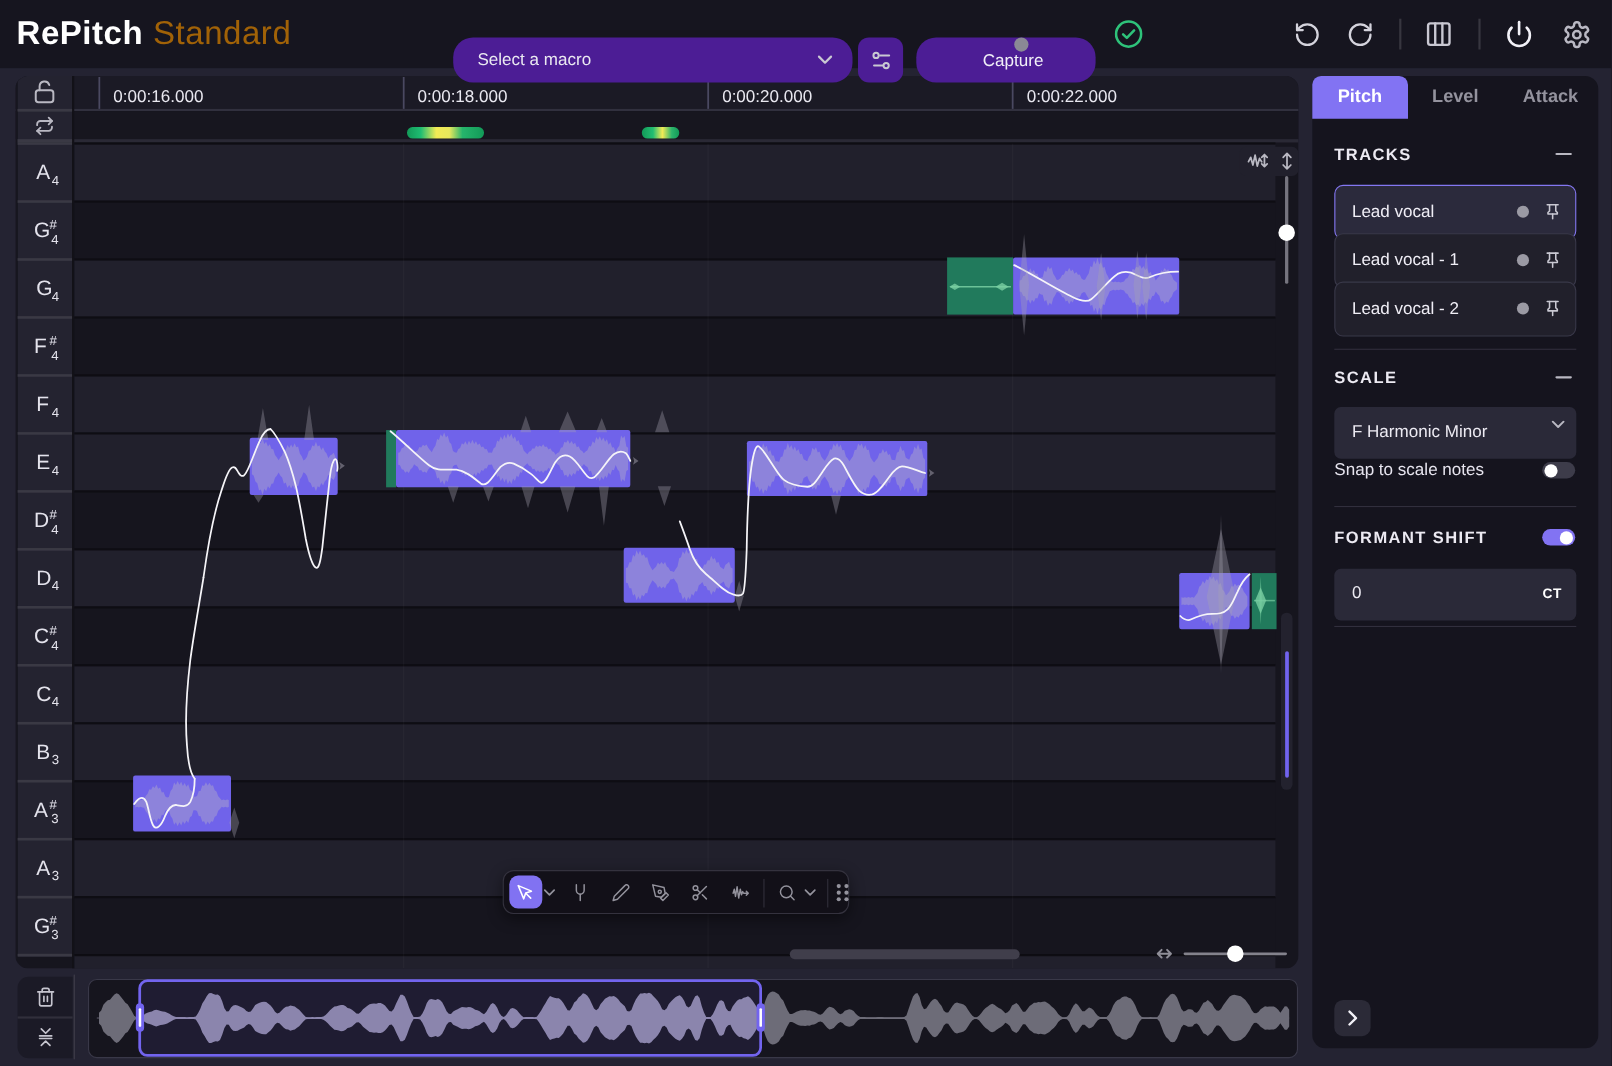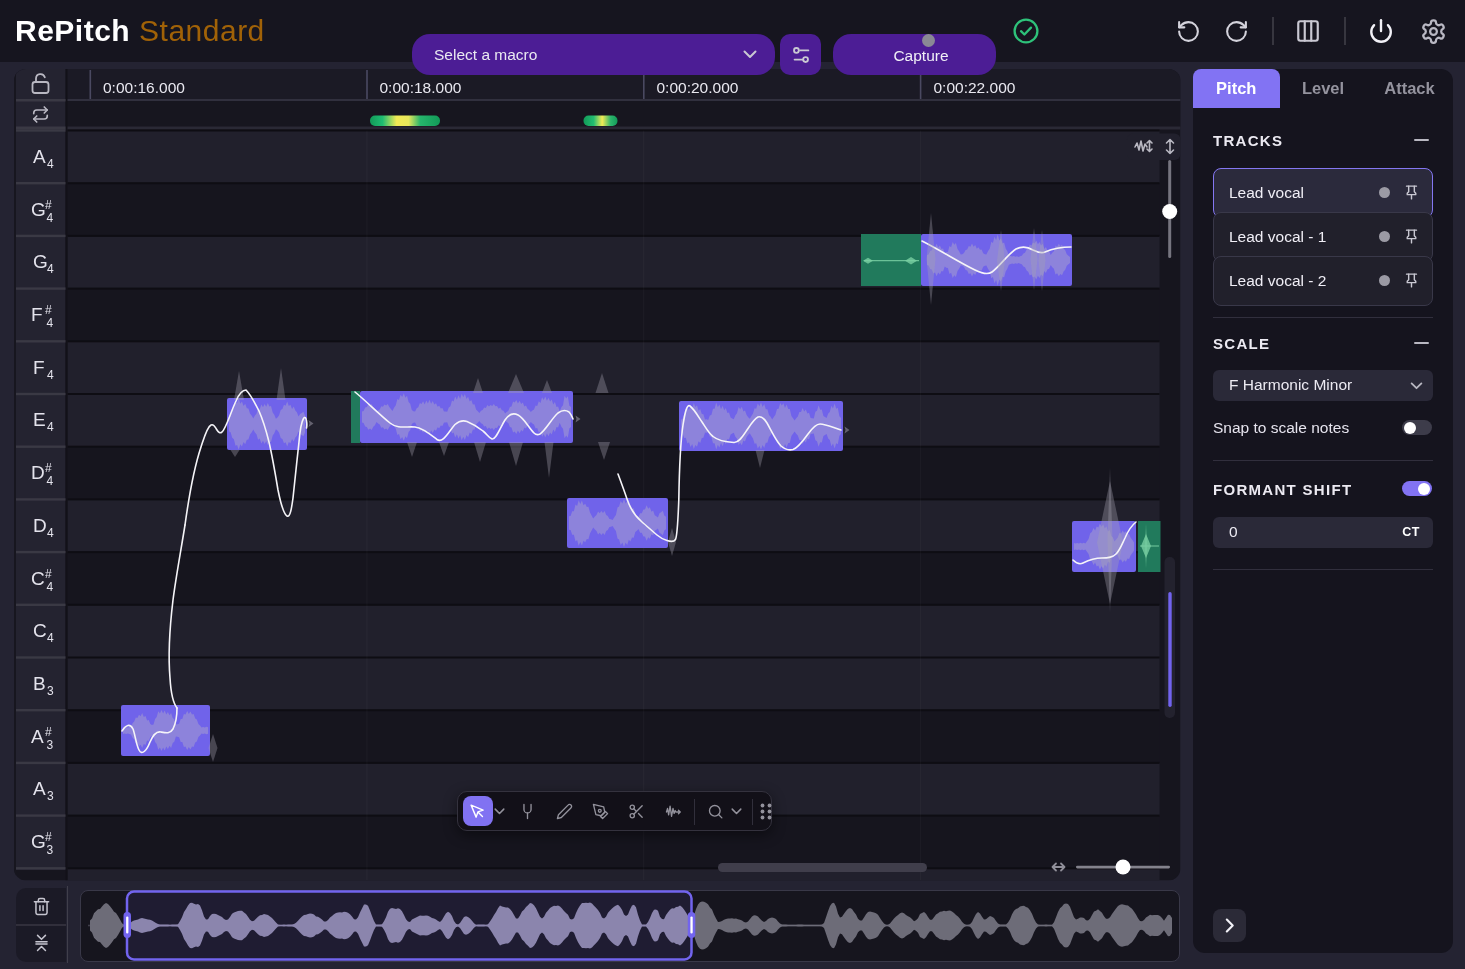--- a/index.html
+++ b/index.html
@@ -26,21 +26,21 @@
 #tab-pitch { position:absolute; left:0; top:0; width:87.5px; height:38.5px; background:#8273f3; border-radius:8px 8px 0 0; color:#ffffff; font-size:16.5px; font-weight:700; display:flex; align-items:center; justify-content:center; }
 .tab { position:absolute; top:0; height:38.5px; color:#94939e; font-size:16.5px; font-weight:600; display:flex; align-items:center; justify-content:center; }
 .sechead { position:absolute; left:20.5px; color:#eceaf2; font-size:15px; font-weight:700; letter-spacing:1.3px; }
 .minus { position:absolute; left:221px; width:15px; height:2.2px; background:#b9b8c2; border-radius:1px; }
 .trackrow { position:absolute; left:20.5px; width:219.5px; height:50px; background:#21202b; border:1.2px solid #393849; border-radius:8px; display:flex; align-items:center; }
 .trackrow.sel { background:#2b2a3c; border:1.7px solid #8477f2; }
 .trackrow .t { color:#f0eef6; font-size:15.5px; margin-left:15px; }
 .trackrow .dot { position:absolute; left:165px; width:11px; height:11px; border-radius:50%; background:#9b9aa4; }
 .trackrow svg { position:absolute; left:189px; }
 .divider { position:absolute; left:20.5px; width:220px; height:1px; background:#312f3d; }
-.field { position:absolute; left:20.5px; width:220px; height:31px; background:#2a2938; border-radius:6px; display:flex; align-items:center; }
+.field { position:absolute; left:20.5px; width:220px; height:47px; background:#2a2938; border-radius:6px; display:flex; align-items:center; }
 .field .t { color:#eceaf2; font-size:15.5px; margin-left:16px; }
 .toggle { position:absolute; left:1402px; width:30px; height:15px; border-radius:8px; }
 .toggle .knob { position:absolute; top:1.5px; width:12px; height:12px; border-radius:50%; background:#ffffff; }
 #nextbtn { position:absolute; left:20.5px; top:840px; width:32.5px; height:32.5px; background:#2b2a37; border-radius:8px; display:flex; align-items:center; justify-content:center; }
 
 #blicons { position:absolute; left:16px; top:888px; width:50px; height:73.5px; background:#1b1a26; border-radius:10px 0 0 10px; }
 #blicons .split { position:absolute; left:0; top:36px; width:50px; height:1.6px; background:#312f3b; }
 #blvline { position:absolute; left:66.5px; top:886px; width:1.8px; height:77px; background:#403f4b; }
 #ovbox { position:absolute; left:80px; top:890px; width:1100px; height:71.5px; background:#16151e; border:1.5px solid #393848; border-radius:8px; }
 

